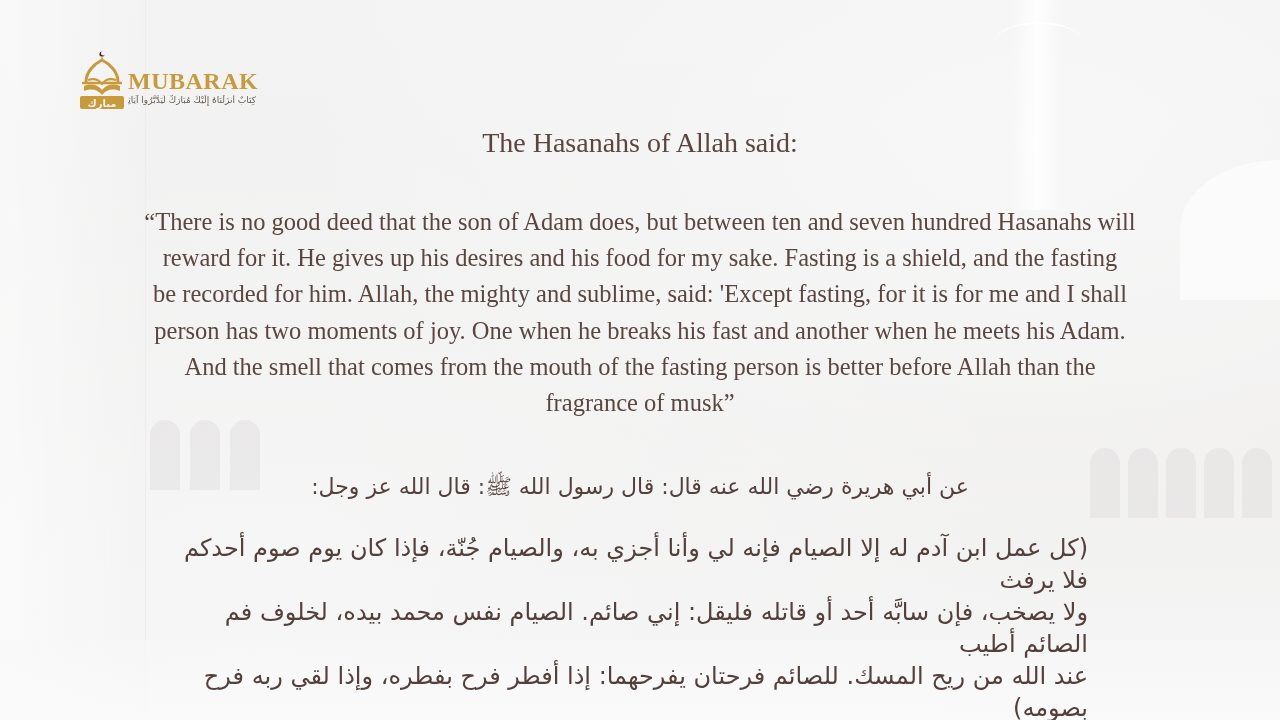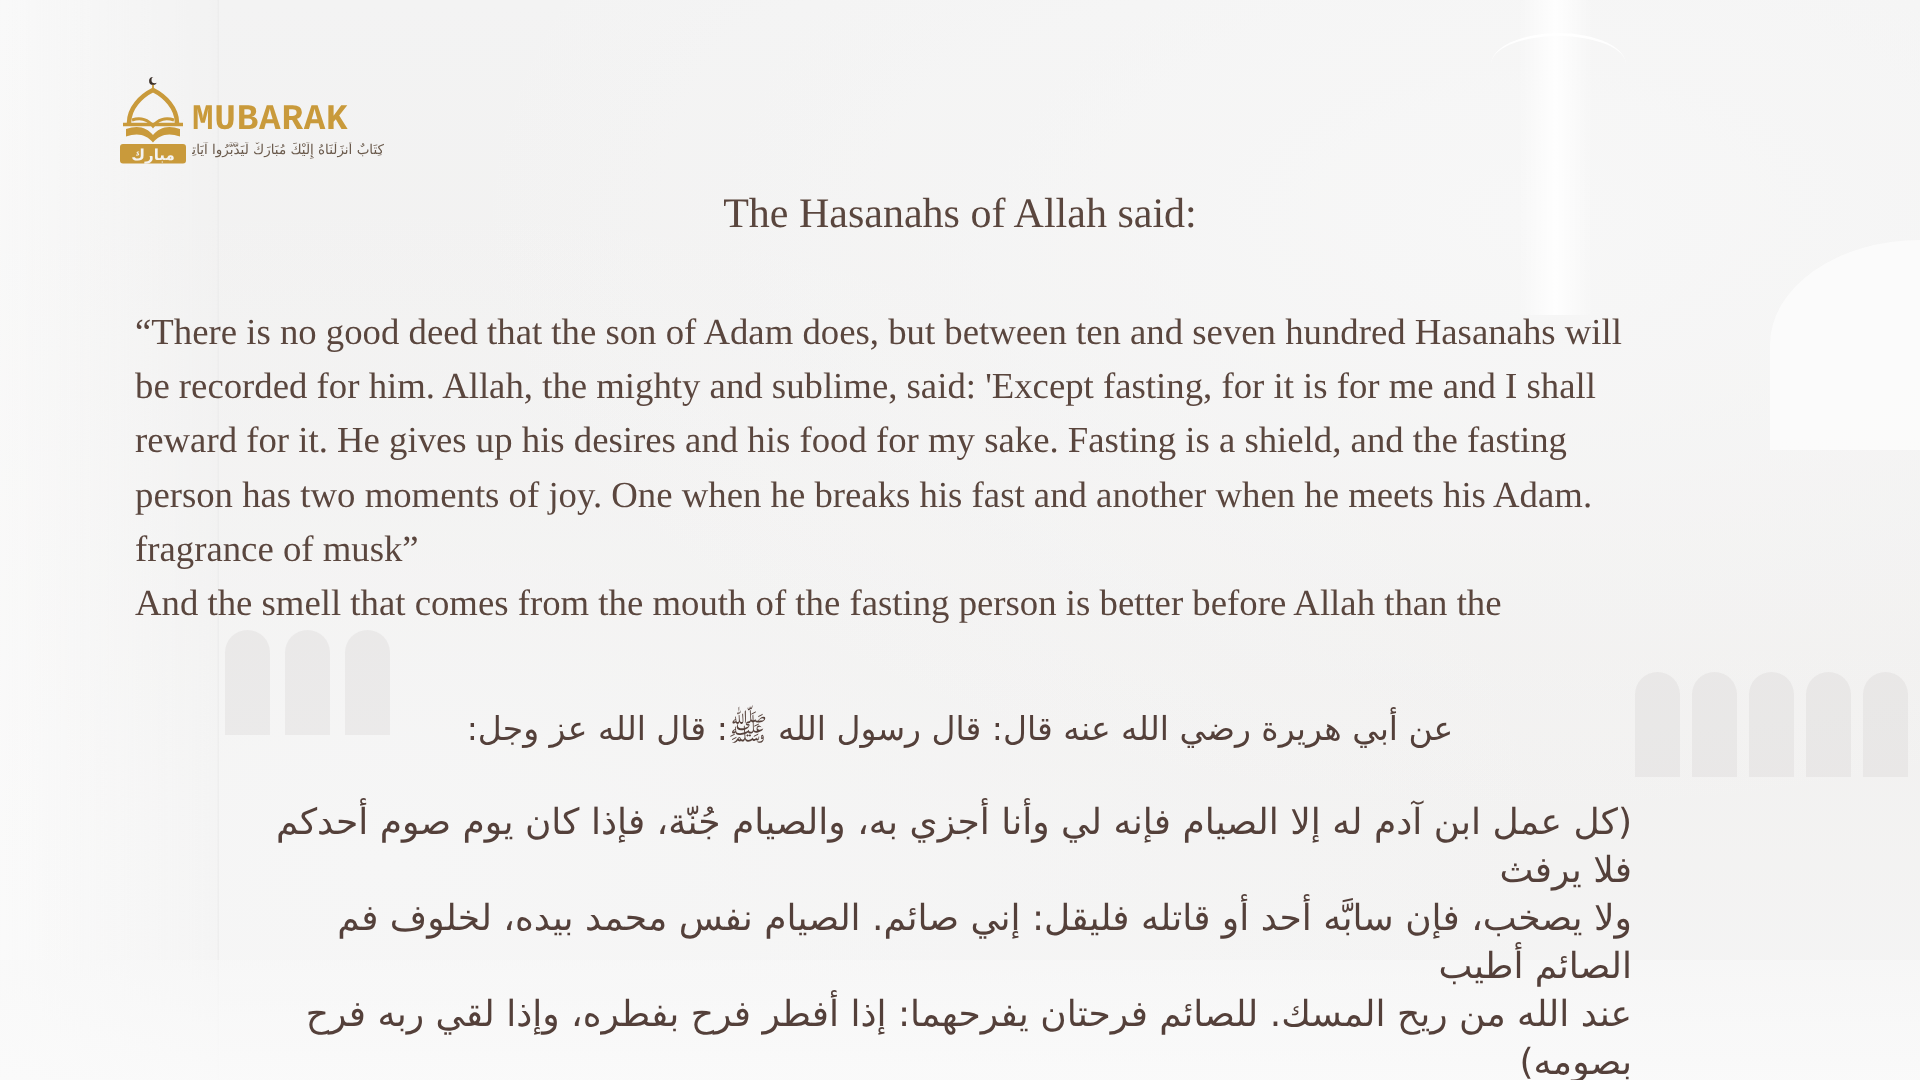--- a/index.html
+++ b/index.html
@@ -115,21 +115,21 @@
       position: absolute;
       left: 0;
       top: 0;
       width: 48px;
       height: 62px;
     }
     .logo-word {
       position: absolute;
       left: 50px;
       top: 19px;
-      font-family: Liberation Mono, monospace;
+      font-family: Liberation Serif, serif;
       font-weight: 700;
       font-size: 24px;
       letter-spacing: 0.5px;
       color: #c99a3b;
       line-height: 1;
     }
     .logo-tagline {
       position: absolute;
       left: 50px;
       top: 45px;
@@ -152,21 +152,21 @@
       text-align: center;
       font-size: 28px;
       color: #5a463e;
     }
 
     .quote-en {
       position: absolute;
       left: 90px;
       width: 1100px;
       top: 204px;
-      text-align: left;
+      text-align: center;
       font-size: 24.5px;
       line-height: 36.2px;
       color: #5a463e;
     }
 
     .arabic {
       font-family: "DejaVu Sans", sans-serif;
       direction: rtl;
       color: #54403a;
     }
@@ -231,25 +231,25 @@
       <text x="24" y="56.5" text-anchor="middle" font-family="DejaVu Sans, sans-serif" font-size="10" font-weight="bold" fill="#f4f3f2">مبارك</text>
     </svg>
     <div class="logo-word">MUBARAK</div>
     <div class="logo-tagline">كِتَابٌ أَنزَلْنَاهُ إِلَيْكَ مُبَارَكٌ لِّيَدَّبَّرُوا آيَاتِهِ</div>
   </div>
 
   <div class="title">The Hasanahs of Allah said:</div>
 
   <div class="quote-en">
     <div>“There is no good deed that the son of Adam does, but between ten and seven hundred Hasanahs will</div>
+    <div>reward for it. He gives up his desires and his food for my sake. Fasting is a shield, and the fasting</div>
     <div>be recorded for him. Allah, the mighty and sublime, said: 'Except fasting, for it is for me and I shall</div>
-    <div>reward for it. He gives up his desires and his food for my sake. Fasting is a shield, and the fasting</div>
     <div>person has two moments of joy. One when he breaks his fast and another when he meets his Adam.</div>
+    <div>And the smell that comes from the mouth of the fasting person is better before Allah than the</div>
     <div>fragrance of musk”</div>
-    <div>And the smell that comes from the mouth of the fasting person is better before Allah than the</div>
   </div>
 
   <div class="arabic ar-intro">عن أبي هريرة رضي الله عنه قال: قال رسول الله ﷺ: قال الله عز وجل:</div>
 
   <div class="arabic ar-body">
     <div>(كل عمل ابن آدم له إلا الصيام فإنه لي وأنا أجزي به، والصيام جُنّة، فإذا كان يوم صوم أحدكم فلا يرفث</div>
     <div>ولا يصخب، فإن سابَّه أحد أو قاتله فليقل: إني صائم. الصيام نفس محمد بيده، لخلوف فم الصائم أطيب</div>
     <div>عند الله من ريح المسك. للصائم فرحتان يفرحهما: إذا أفطر فرح بفطره، وإذا لقي ربه فرح بصومه)</div>
   </div>
 

